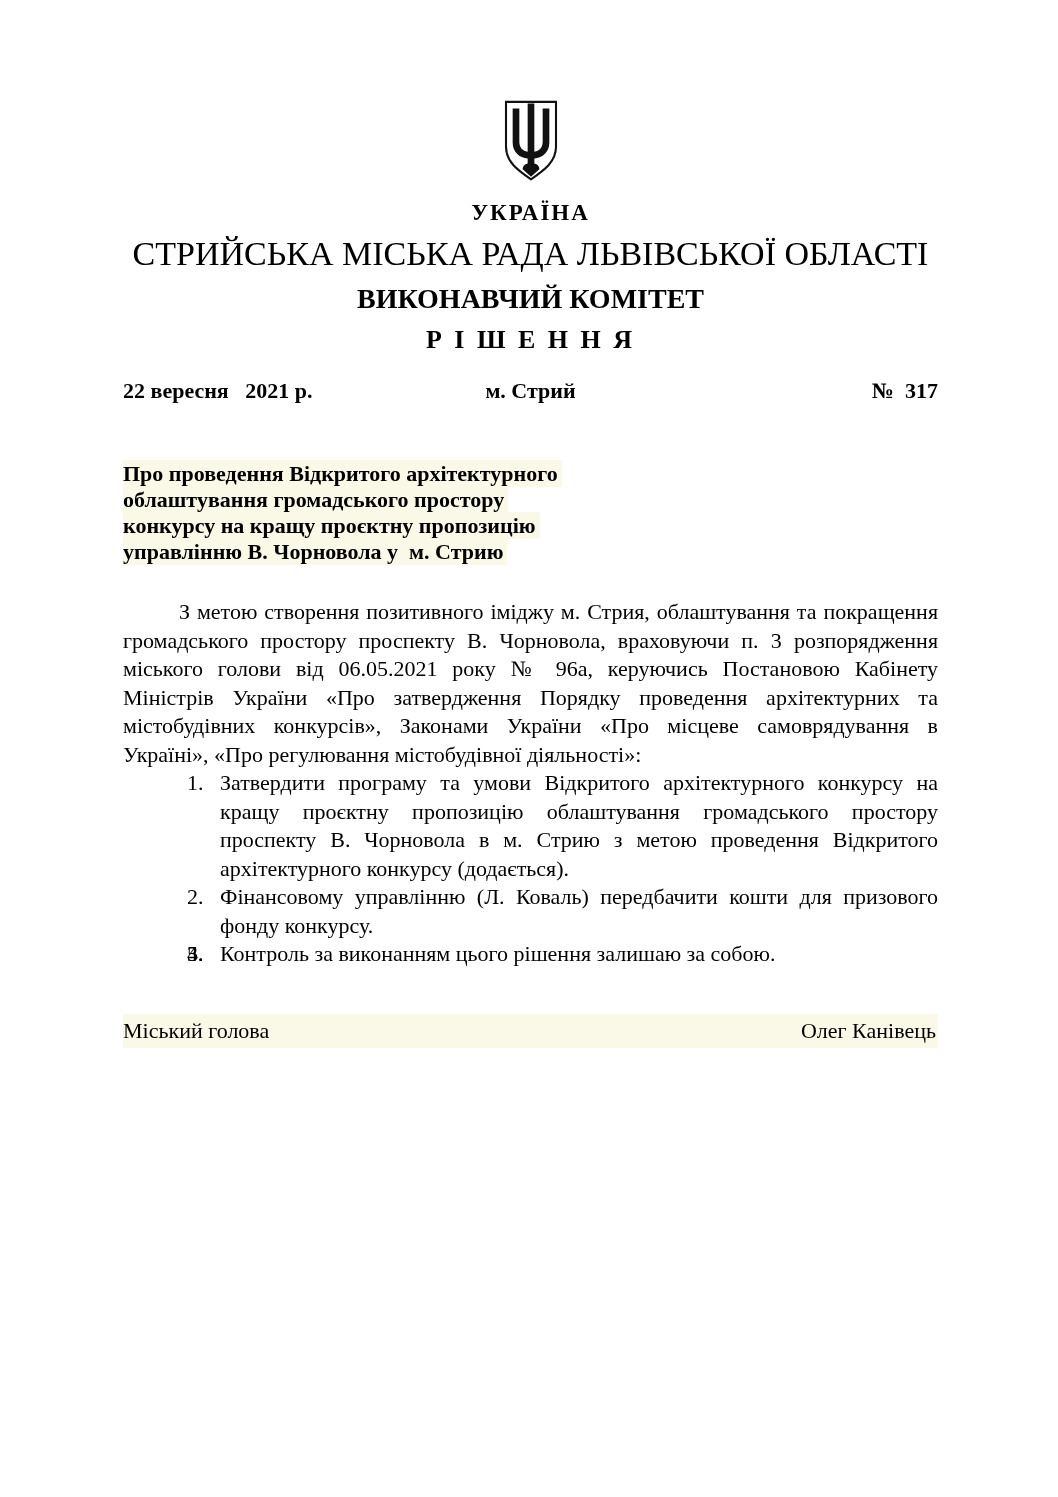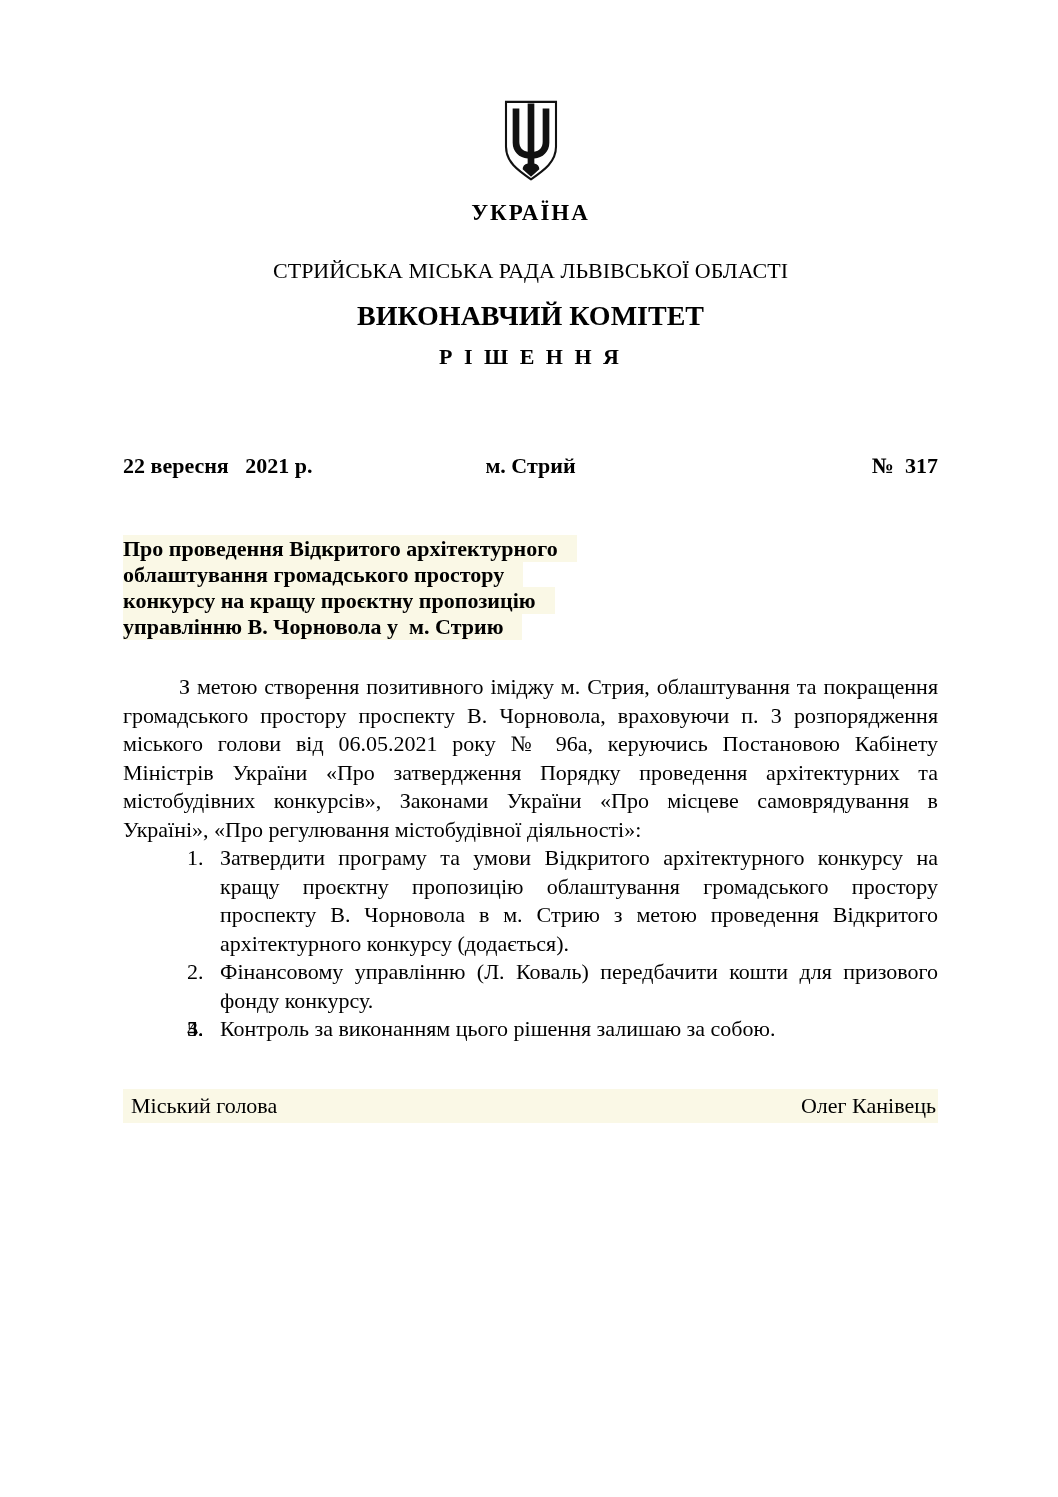--- a/index.html
+++ b/index.html
@@ -23,63 +23,63 @@
   }
   .country {
     text-align: center;
     font-size: 23px;
     font-weight: bold;
     letter-spacing: 2px;
     line-height: 26px;
   }
   .council {
     text-align: center;
-    font-size: 22px;
+    font-size: 34px;
     font-weight: normal;
     line-height: 30px;
-    margin-top: 30px;
+    margin-top: 13px;
     white-space: nowrap;
   }
   .committee {
     text-align: center;
     font-size: 28px;
     font-weight: bold;
     line-height: 32px;
     margin-top: 14px;
   }
   .doctype {
     text-align: center;
-    font-size: 22px;
+    font-size: 26px;
     font-weight: bold;
     letter-spacing: 3px;
     line-height: 30px;
     margin-top: 10px;
     white-space: pre;
   }
   .dateline {
     display: flex;
     align-items: baseline;
-    margin-top: 80px;
+    margin-top: 22px;
     font-size: 22px;
     font-weight: bold;
     line-height: 27px;
   }
   .dateline .dl-left  { flex: 1 1 0; text-align: left;  white-space: pre; }
   .dateline .dl-mid   { flex: 0 0 auto; text-align: center; white-space: pre; }
   .dateline .dl-right { flex: 1 1 0; text-align: right; white-space: pre; }
   .subject {
     margin-top: 57px;
     font-size: 22px;
     font-weight: bold;
     line-height: 26px;
   }
   .subject .subject-line { white-space: pre; }
   .subject .subject-line > span {
     background: var(--highlight-color, #faf8e6);
-    padding: 1px 19px 1px 0;
+    padding: 1px 4px 1px 0;
   }
   .intro {
     margin: 33px 0 0 0;
     font-size: 22px;
     line-height: 28.5px;
     text-align: justify;
     text-indent: 56px;
   }
   .items {
     list-style: none;
@@ -99,21 +99,21 @@
     top: 0;
   }
   .signature {
     display: flex;
     justify-content: space-between;
     align-items: baseline;
     margin-top: 45px;
     font-size: 22px;
     line-height: 27px;
     background: var(--highlight-color, #faf8e6);
-    padding: 3px 2px 4px 8px;
+    padding: 3px 2px 4px 0;
     gap: 40px;
   }
 </style>
 </head>
 <body>
 
 <div class="page">
 
   <div class="emblem-wrap">
     <svg width="60" height="86" viewBox="0 0 72 102" xmlns="http://www.w3.org/2000/svg" aria-hidden="true">

